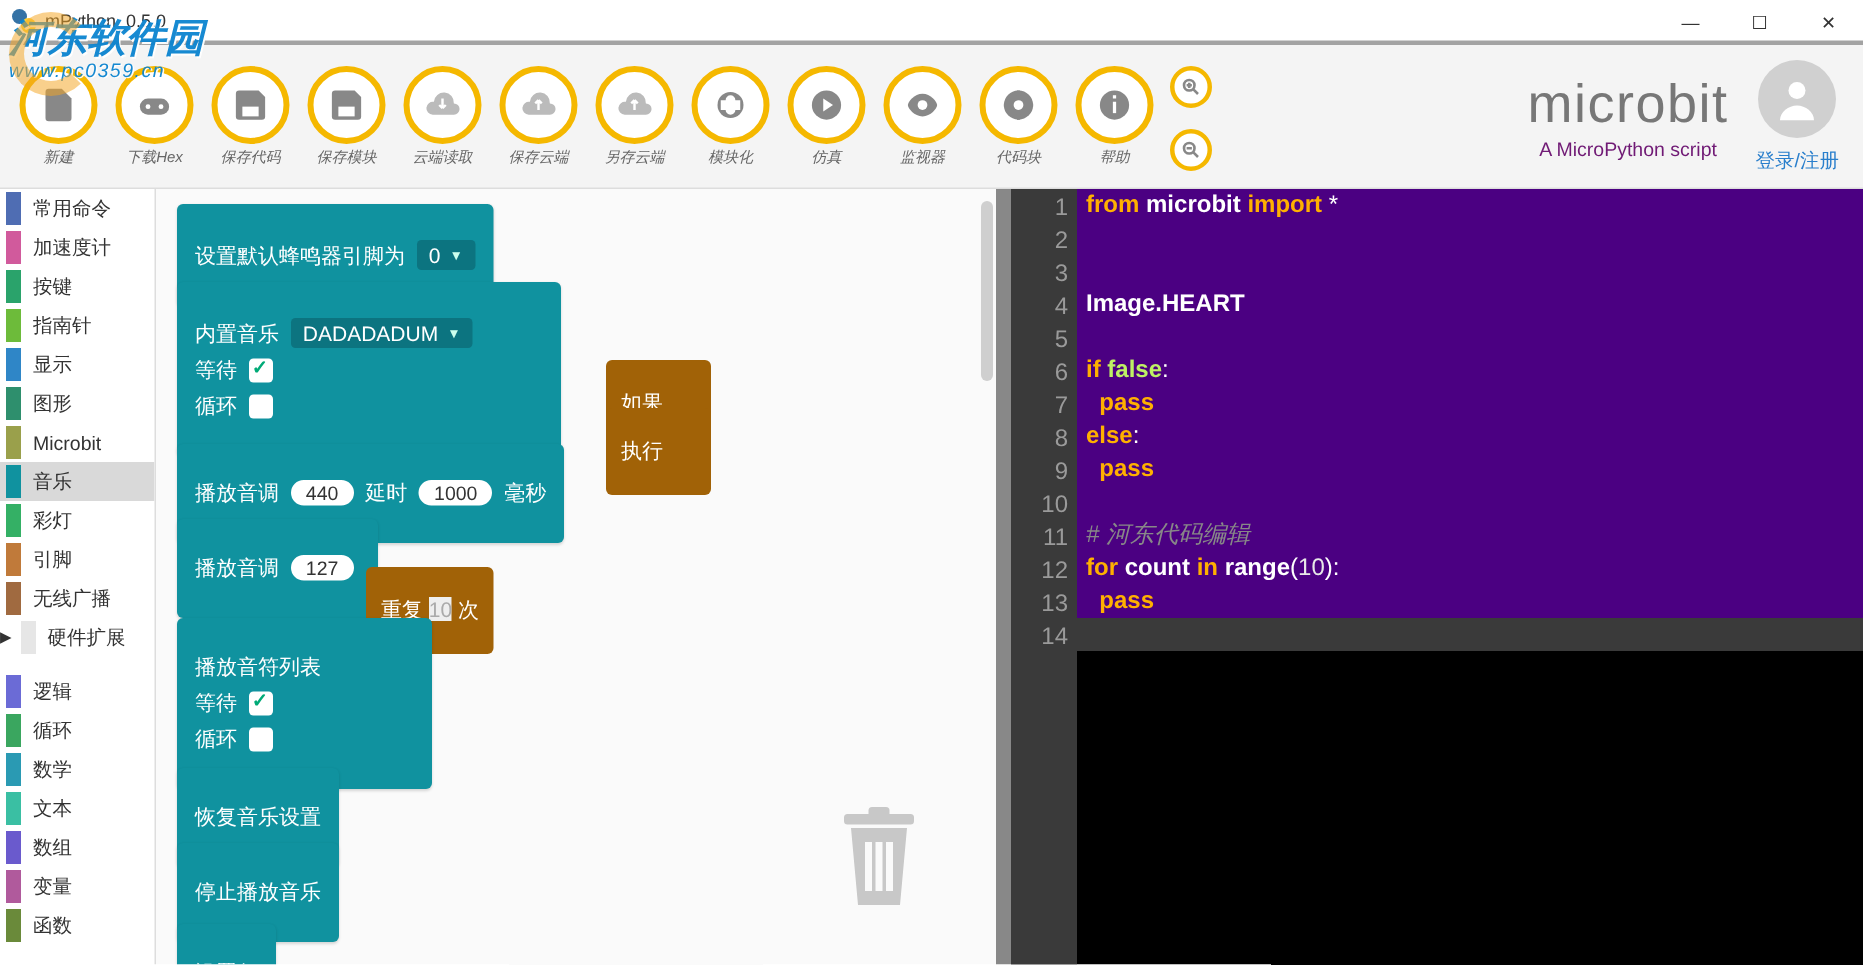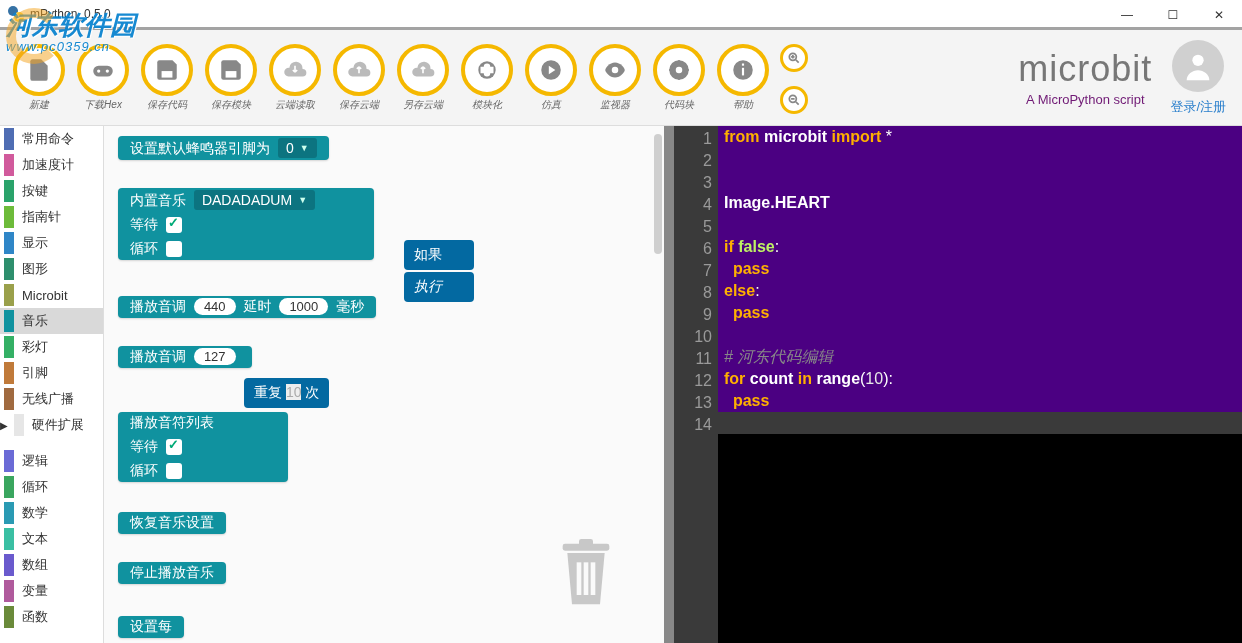--- a/index.html
+++ b/index.html
@@ -39,28 +39,28 @@
 
 .catbar { width:104px; background:#fff; overflow-y:auto; border-right:1px solid #ddd; }
 .catitem { display:flex; align-items:center; height:26px; font-size:13px; color:#333; cursor:pointer; padding-right:4px; }
 .catitem .sw { width:10px; height:22px; margin:0 8px 0 4px; border-radius:0; }
 .catitem.active { background:#d9d9d9; }
 .catitem .tri { font-size:10px; margin-right:2px; }
 .catspacer { height:10px; }
 
 
 .palette { flex:0 0 560px; background:#fafafa; position:relative; overflow:hidden; }
-.blk { position:absolute; background:#10929f; color:#fff; font-size:14px; border-radius:4px; padding:2px 12px; box-shadow:0 1px 2px rgba(0,0,0,.15); }
+.blk { position:absolute; background:#10929f; color:#fff; font-size:14px; border-radius:4px; padding:24px 12px; box-shadow:0 1px 2px rgba(0,0,0,.15); }
 .blk .pill { display:inline-block; background:#fff; color:#333; border-radius:10px; padding:1px 10px; margin:0 4px; font-size:13px; }
 .blk .dd { display:inline-flex; align-items:center; background:#0c7480; border-radius:3px; padding:2px 8px; margin-left:4px; }
 .blk .dd .caret { margin-left:6px; font-size:9px; color:#cfe; }
 .blk .chk { display:inline-block; width:16px; height:16px; background:#fff; border-radius:3px; vertical-align:middle; margin-left:4px; position:relative; }
 .blk .chk.on::after { content:"✓"; position:absolute; left:2px; top:-2px; color:#0a7; font-weight:700; font-size:13px; }
 .blk .row { margin-top:6px; }
-.ghost { background:#0369a1; position:absolute; color:#fff; font-size:14px; border-radius:4px; padding:6px 10px; }
+.ghost { background:#a16207; position:absolute; color:#fff; font-size:14px; border-radius:4px; padding:20px 10px; }
 .trash { position:absolute; right:50px; bottom:30px; color:#c4c4c4; }
 .trash svg { width:56px; height:70px; }
 .scroll { position:absolute; right:2px; top:8px; width:8px; height:120px; background:#cfcfcf; border-radius:4px; }
 
 
 .divider { width:10px; background:#888; }
 
 
 .editor { flex:1; background:#000; font-family:Consolas,monospace; font-size:16px; line-height:22px; position:relative; }
 .gut { position:absolute; left:0; top:0; width:44px; background:#3a3a3a; color:#9a9a9a; text-align:right; padding:2px 6px 0 0; height:100%; }
@@ -337,21 +337,21 @@
       <span>内置音乐</span>
       <span class="dd">
           <span>DADADADUM</span>
           <span class="caret">▼</span>
         </span>
       <div class="row"><span>等待</span> <span class="chk on"></span></div>
       <div class="row"><span>循环</span> <span class="chk"></span></div>
     </div>
 
     <div class="ghost" style="left:300px; top:114px; width:70px;"><span>如果</span></div>
-    <div class="ghost" style="left:300px; top:146px; width:70px;font-style:italic;"><span>执行</span></div>
+    <div class="ghost" style="left:300px; top:146px; width:70px;"><span>执行</span></div>
 
     <div class="blk" style="left:14px; top:170px;">
       <span>播放音调</span>
       <span class="pill">440</span>
       <span>延时</span>
       <span class="pill">1000</span>
       <span>毫秒</span>
     </div>
 
     <div class="blk" style="left:14px; top:220px;">

